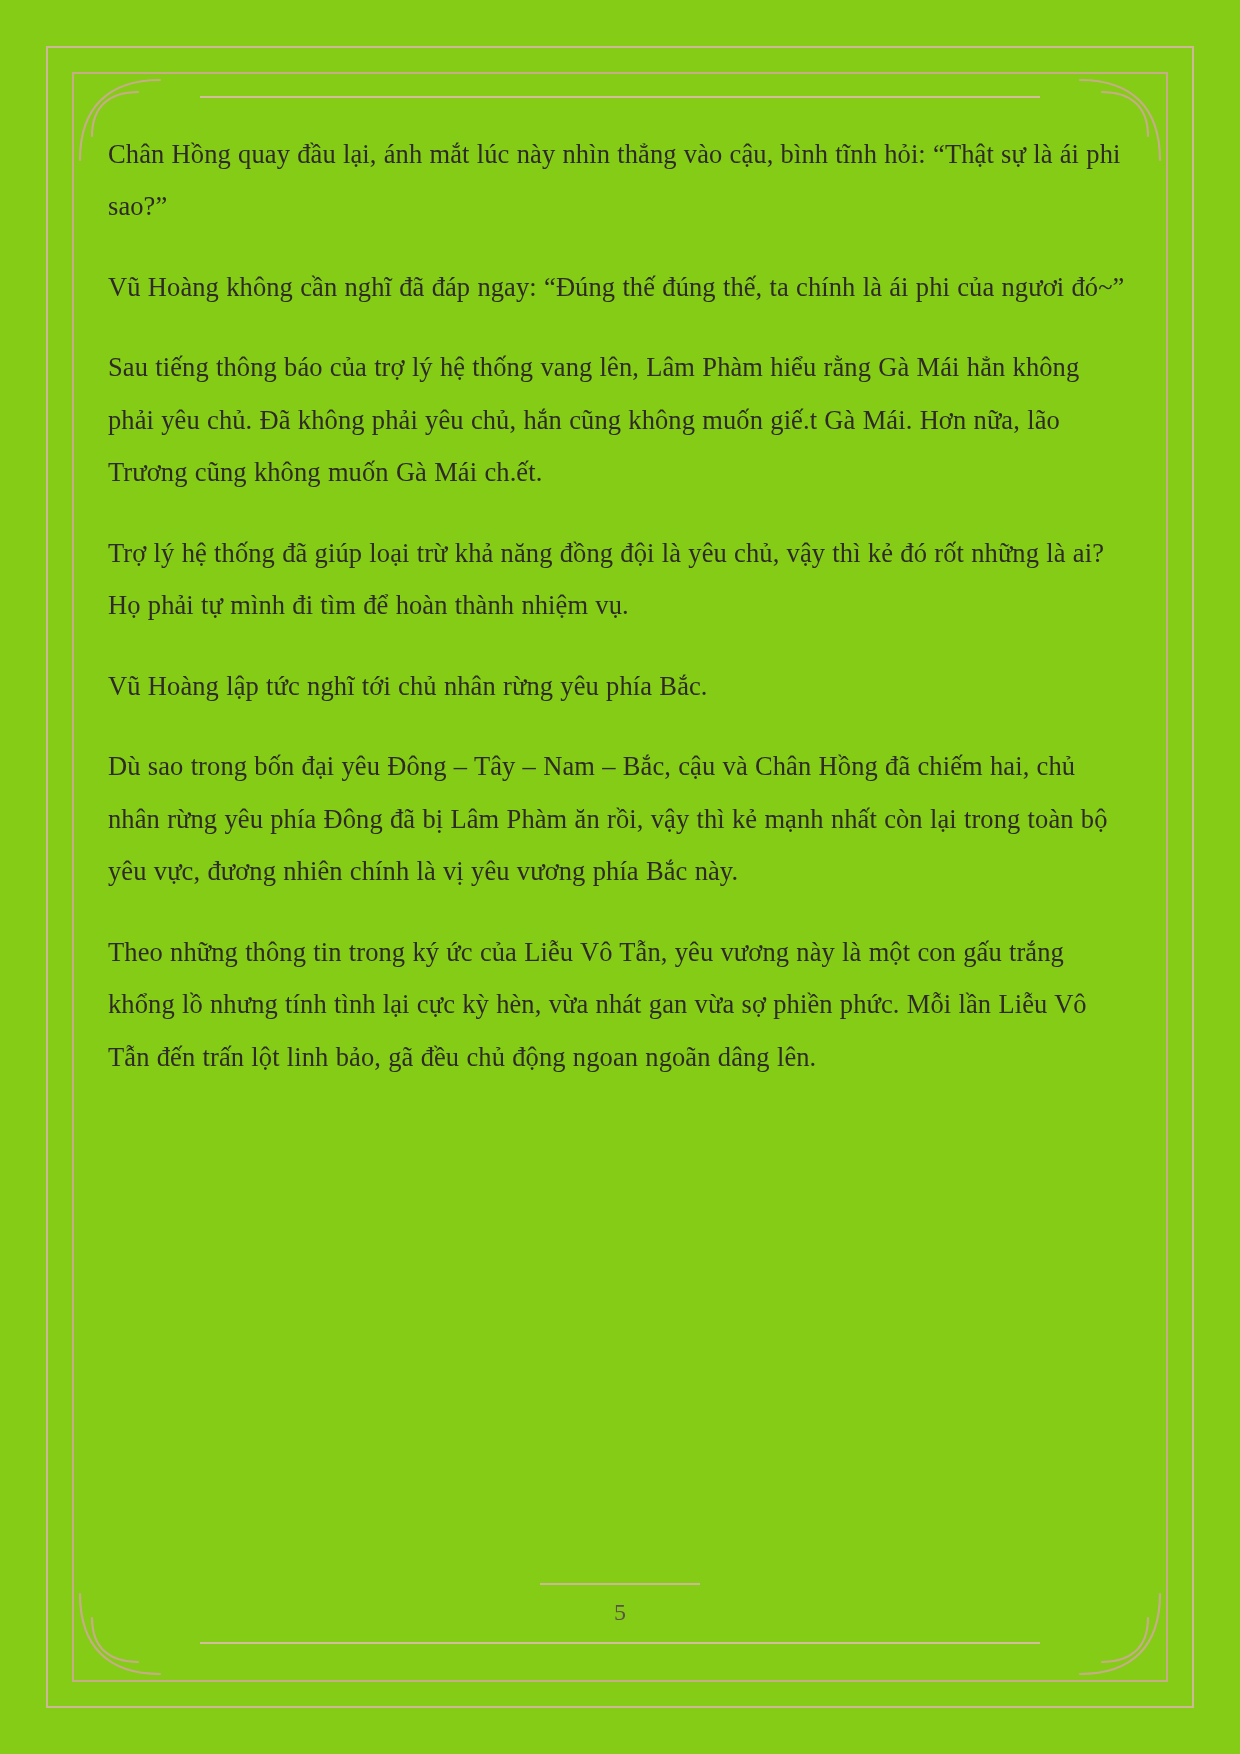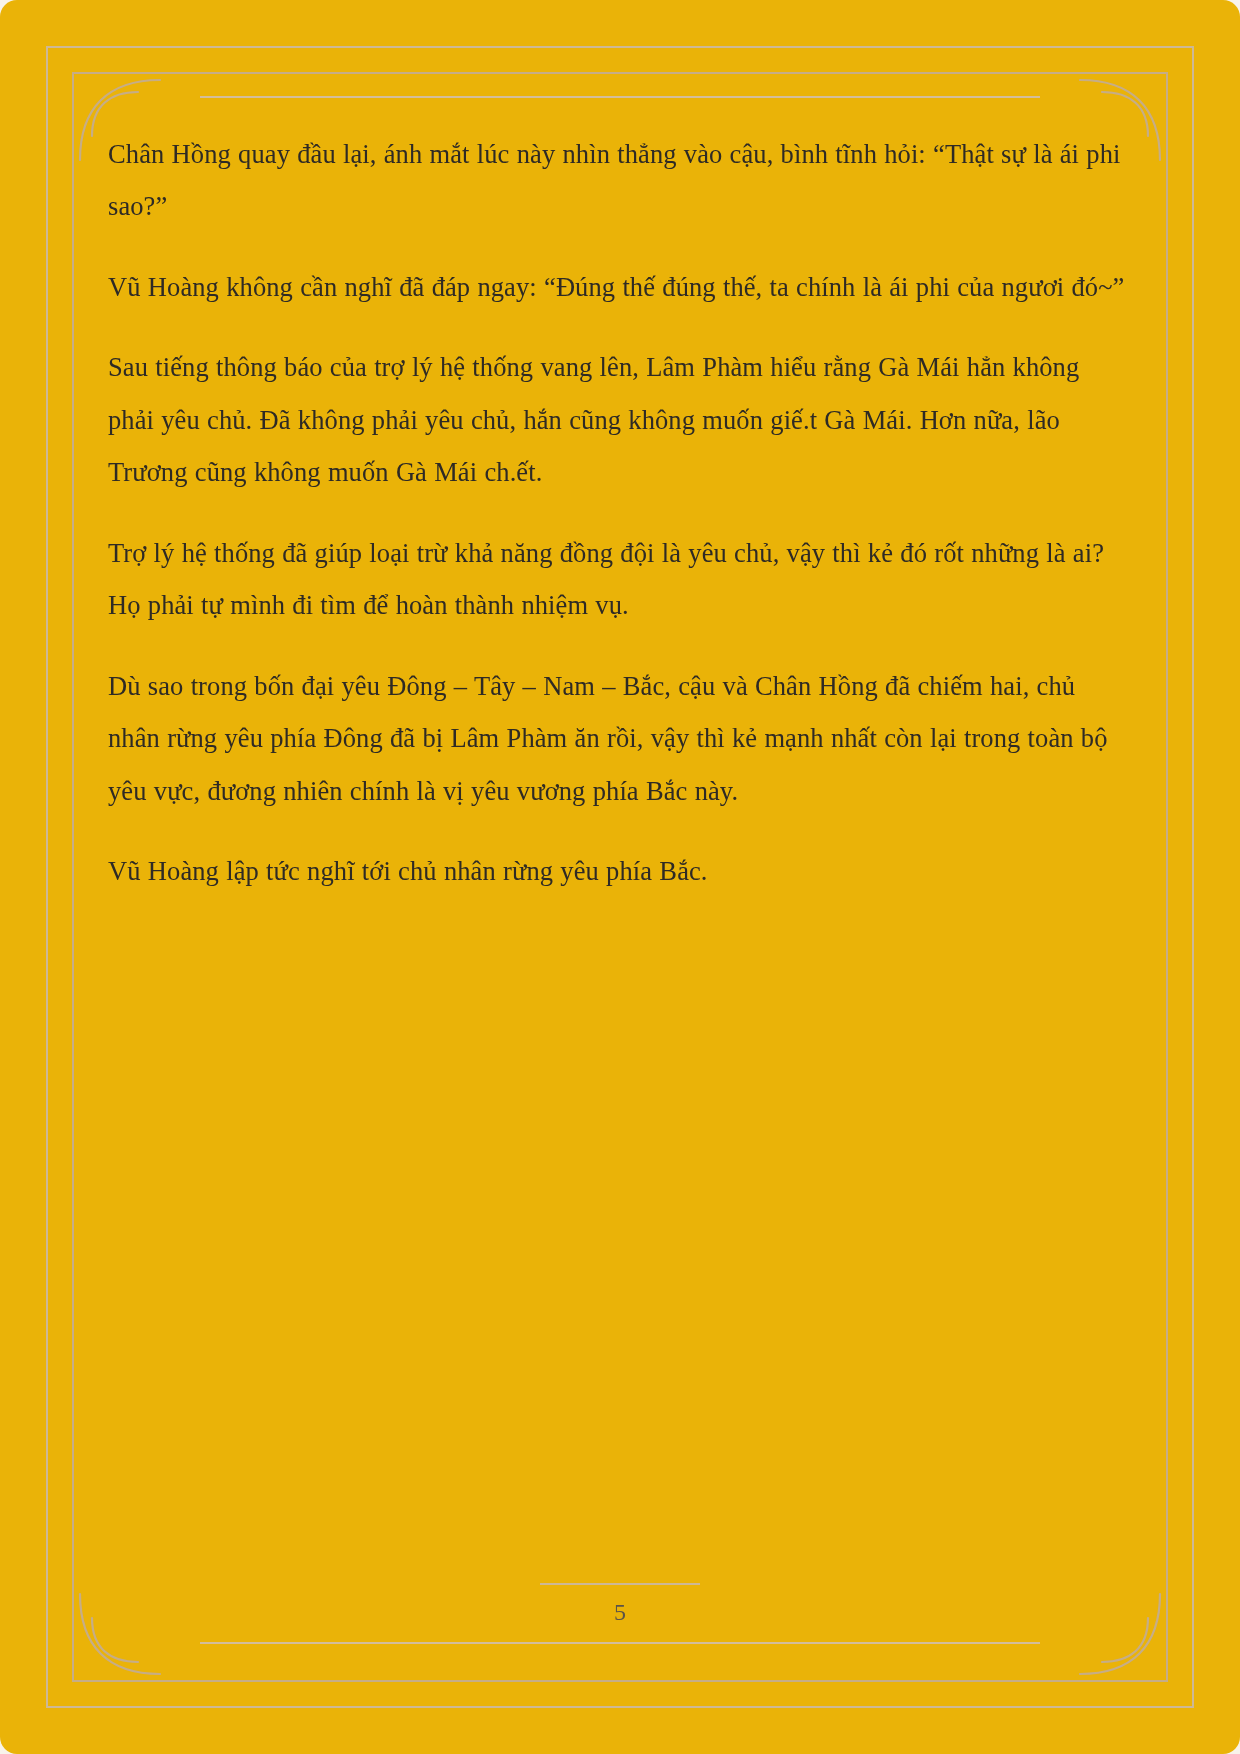--- a/index.html
+++ b/index.html
@@ -12,22 +12,21 @@
     background: #f8f3ea;
     font-family: "Liberation Serif", "DejaVu Serif", serif;
     overflow: hidden;
     position: relative;
   }
 
   
   .page {
     position: absolute;
     inset: 0;
-    background: #eab308;
-    border-radius: 17px;
+    background: #84cc16;
   }
 
   
   .frame-outer {
     position: absolute;
     left: 46px;
     top: 46px;
     right: 46px;
     bottom: 46px;
     border: 2px solid #cdb896;
@@ -148,22 +147,23 @@
   </div>
 
   <div class="deco-rule deco-rule-top"></div>
   <div class="deco-rule deco-rule-bottom"></div>
 
   <div class="content">
     <p class="para">Chân Hồng quay đầu lại, ánh mắt lúc này nhìn thẳng vào cậu, bình tĩnh hỏi: “Thật sự là ái phi sao?”</p>
     <p class="para">Vũ Hoàng không cần nghĩ đã đáp ngay: “Đúng thế đúng thế, ta chính là ái phi của ngươi đó~”</p>
     <p class="para">Sau tiếng thông báo của trợ lý hệ thống vang lên, Lâm Phàm hiểu rằng Gà Mái hẳn không phải yêu chủ. Đã không phải yêu chủ, hắn cũng không muốn giế.t Gà Mái. Hơn nữa, lão Trương cũng không muốn Gà Mái ch.ết.</p>
     <p class="para">Trợ lý hệ thống đã giúp loại trừ khả năng đồng đội là yêu chủ, vậy thì kẻ đó rốt những là ai? Họ phải tự mình đi tìm để hoàn thành nhiệm vụ.</p>
+    <p class="para">Vũ Hoàng lập tức nghĩ tới chủ nhân rừng yêu phía Bắc.</p>
     <p class="para">Dù sao trong bốn đại yêu Đông – Tây – Nam – Bắc, cậu và Chân Hồng đã chiếm hai, chủ nhân rừng yêu phía Đông đã bị Lâm Phàm ăn rồi, vậy thì kẻ mạnh nhất còn lại trong toàn bộ yêu vực, đương nhiên chính là vị yêu vương phía Bắc này.</p>
-    <p class="para">Vũ Hoàng lập tức nghĩ tới chủ nhân rừng yêu phía Bắc.</p>
+    <p class="para">Theo những thông tin trong ký ức của Liễu Vô Tẫn, yêu vương này là một con gấu trắng khổng lồ nhưng tính tình lại cực kỳ hèn, vừa nhát gan vừa sợ phiền phức. Mỗi lần Liễu Vô Tẫn đến trấn lột linh bảo, gã đều chủ động ngoan ngoãn dâng lên.</p>
   </div>
 
   <div class="footer">
     <div class="footer-rule"></div>
     <div class="page-number">5</div>
   </div>
 
 </div>
 
 </body></html>

